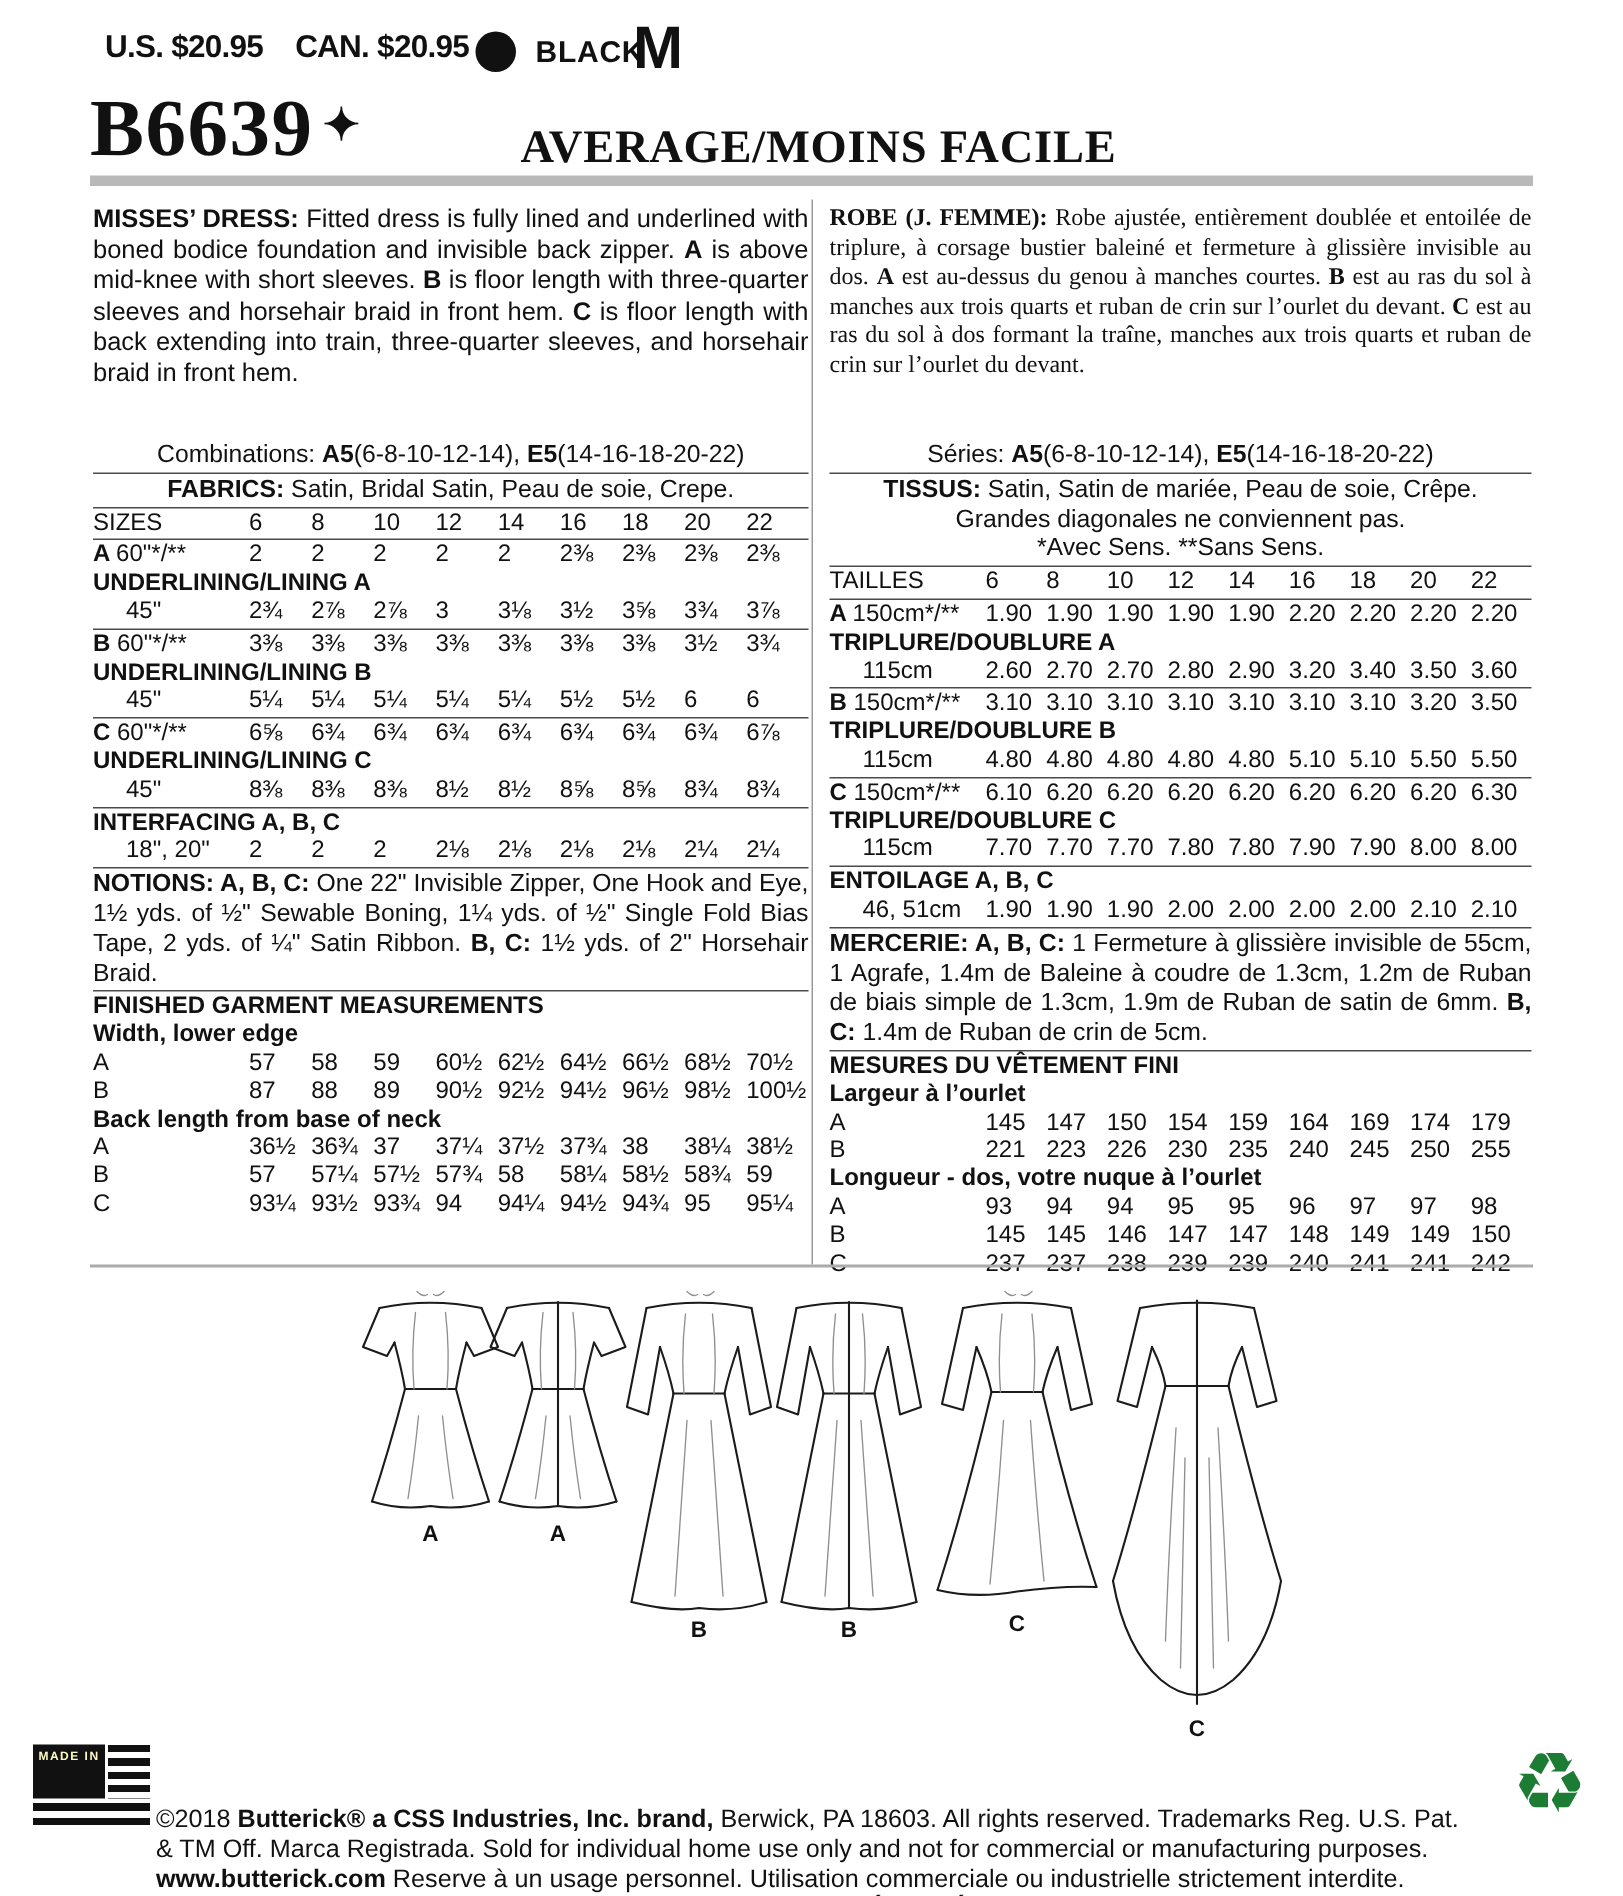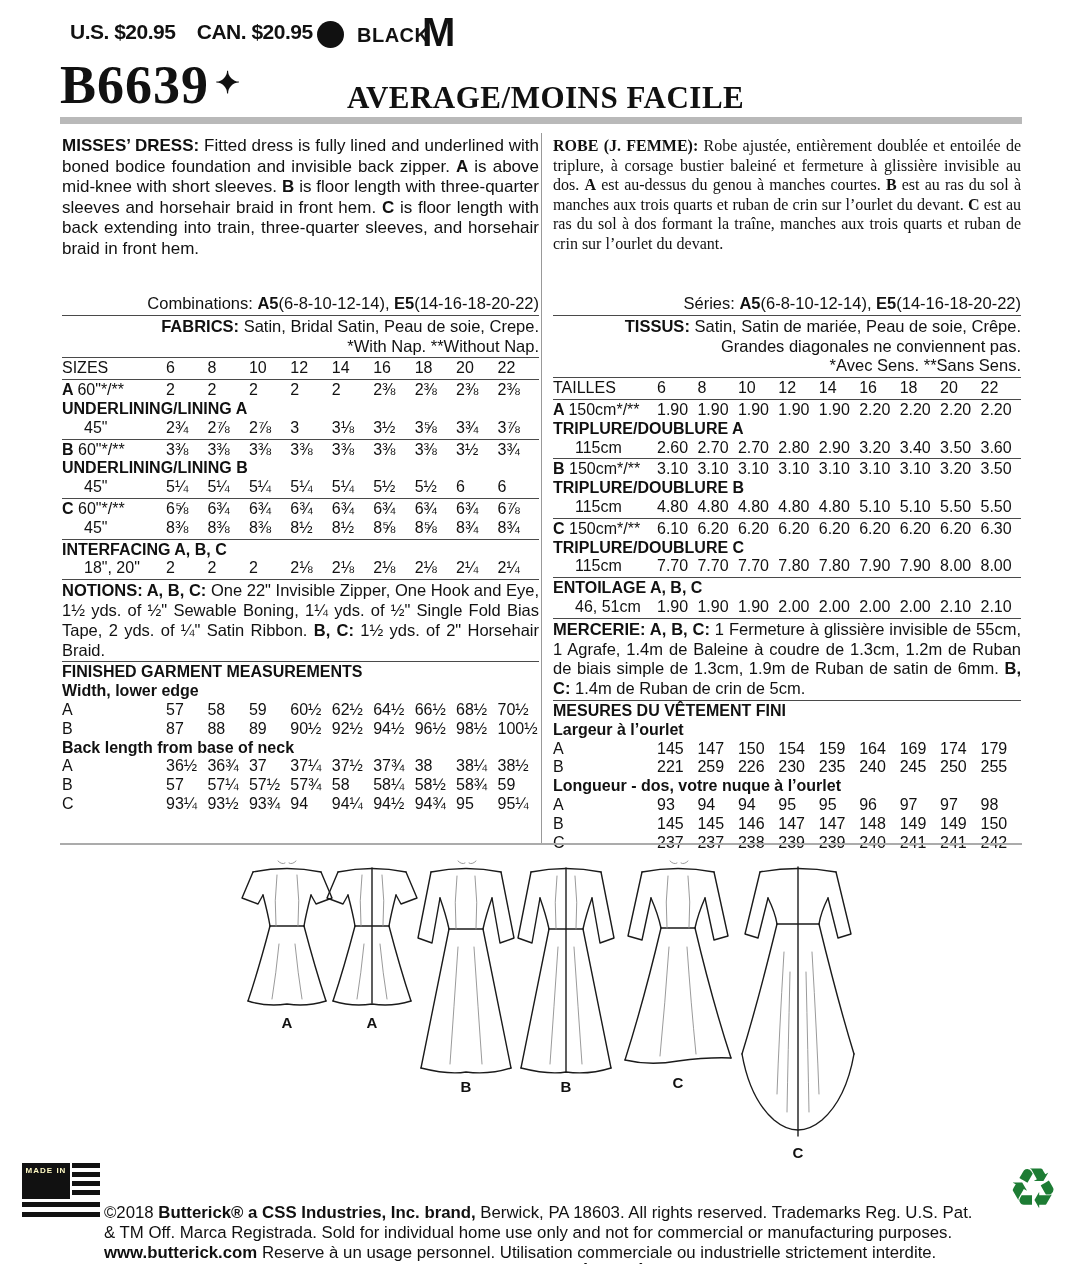--- a/index.html
+++ b/index.html
@@ -17,21 +17,21 @@
   .header-bar{position:absolute;left:60px;top:117px;width:962px;height:7px;background:#b9b9b9;}
   
   .col{position:absolute;top:136px;}
   .col-left{left:62px;width:477px;}
   .col-right{left:553px;width:468px;}
   .vdivider{position:absolute;left:541px;top:133px;width:1px;height:710px;background:#999;}
   .bottom-rule{position:absolute;left:60px;top:843px;width:962px;height:2px;background:#ababab;}
   .desc{height:158px;overflow:hidden;text-align:justify;}
   .en-desc{font-size:17px;line-height:20.6px;}
   .fr-desc{font-size:16px;line-height:19.5px;font-family:Liberation Serif, serif;}
-  .para{font-size:16.5px;line-height:19.8px;text-align:right;}
+  .para{font-size:16.5px;line-height:19.8px;text-align:center;}
   .just{text-align:justify;}
   .trule{border-top:1.5px solid #4a4a4a;margin:1px 0;}
   .cols{display:flex;height:18.8px;line-height:18.8px;font-size:16px;white-space:nowrap;}
   .cols .lead{flex:0 0 104px;}
   .cols .lead.ind{padding-left:22px;box-sizing:border-box;}
   .cols .cell{flex:1 1 0;}
   .section{font-weight:bold;height:18.8px;line-height:18.8px;font-size:16px;white-space:nowrap;}
   
   .dress{position:absolute;}
   .dress svg{display:block;}
@@ -64,21 +64,20 @@
   <div class="pattern-number"><span>B6639</span><span class="star">✦</span></div>
   <div class="difficulty">AVERAGE/MOINS FACILE</div>
   <div class="header-bar"></div>
 
   <div class="col col-left">
     <div class="desc en-desc"><b>MISSES’ DRESS: </b><span>Fitted dress is fully lined and underlined with boned bodice foundation and invisible back zipper. </span><b>A</b><span> is above mid-knee with short sleeves. </span><b>B</b><span> is floor length with three-quarter sleeves and horsehair braid in front hem. </span><b>C</b><span> is floor length with back extending into train, three-quarter sleeves, and horsehair braid in front hem.</span></div>
     <div>
         <div class="para "><span>Combinations: </span><b>A5</b><span>(6-8-10-12-14), </span><b>E5</b><span>(14-16-18-20-22)</span></div>
         <div class="trule"></div>
         <div class="para "><b>FABRICS: </b><span>Satin, Bridal Satin, Peau de soie, Crepe.</span></div>
-        <div class="para "><span>*With Nap. **Without Nap.</span></div>
         <div class="trule"></div>
         <div class="cols">
           <span class="lead">SIZES</span>
           <span class="cell">6</span>
           <span class="cell">8</span>
           <span class="cell">10</span>
           <span class="cell">12</span>
           <span class="cell">14</span>
           <span class="cell">16</span>
           <span class="cell">18</span>
@@ -143,20 +142,21 @@
           <span class="cell">6⅝</span>
           <span class="cell">6¾</span>
           <span class="cell">6¾</span>
           <span class="cell">6¾</span>
           <span class="cell">6¾</span>
           <span class="cell">6¾</span>
           <span class="cell">6¾</span>
           <span class="cell">6¾</span>
           <span class="cell">6⅞</span>
         </div>
+        <div class="section">UNDERLINING/LINING C</div>
         <div class="cols">
           <span class="lead ind">45"</span>
           <span class="cell">8⅜</span>
           <span class="cell">8⅜</span>
           <span class="cell">8⅜</span>
           <span class="cell">8½</span>
           <span class="cell">8½</span>
           <span class="cell">8⅝</span>
           <span class="cell">8⅝</span>
           <span class="cell">8¾</span>
@@ -373,21 +373,21 @@
           <span class="cell">154</span>
           <span class="cell">159</span>
           <span class="cell">164</span>
           <span class="cell">169</span>
           <span class="cell">174</span>
           <span class="cell">179</span>
         </div>
         <div class="cols">
           <span class="lead">B</span>
           <span class="cell">221</span>
-          <span class="cell">259</span>
+          <span class="cell">223</span>
           <span class="cell">226</span>
           <span class="cell">230</span>
           <span class="cell">235</span>
           <span class="cell">240</span>
           <span class="cell">245</span>
           <span class="cell">250</span>
           <span class="cell">255</span>
         </div>
         <div class="section">Longueur - dos, votre nuque à l’ourlet</div>
         <div class="cols">

